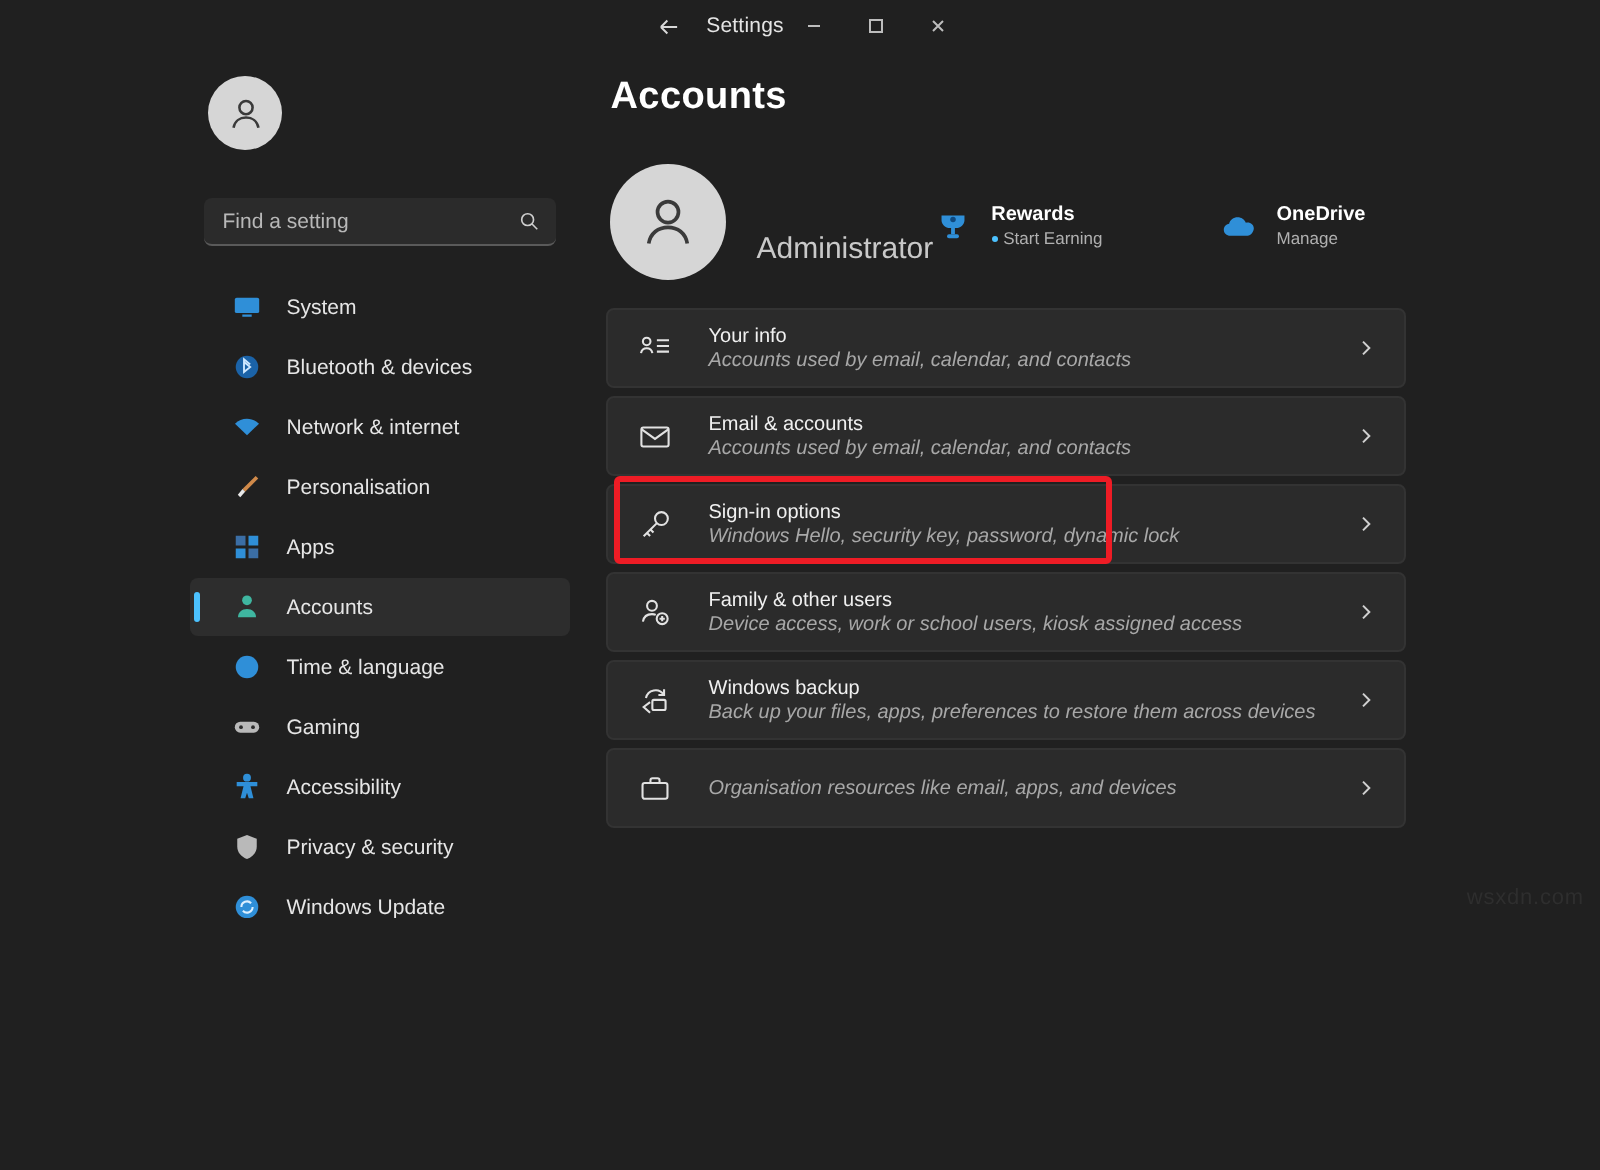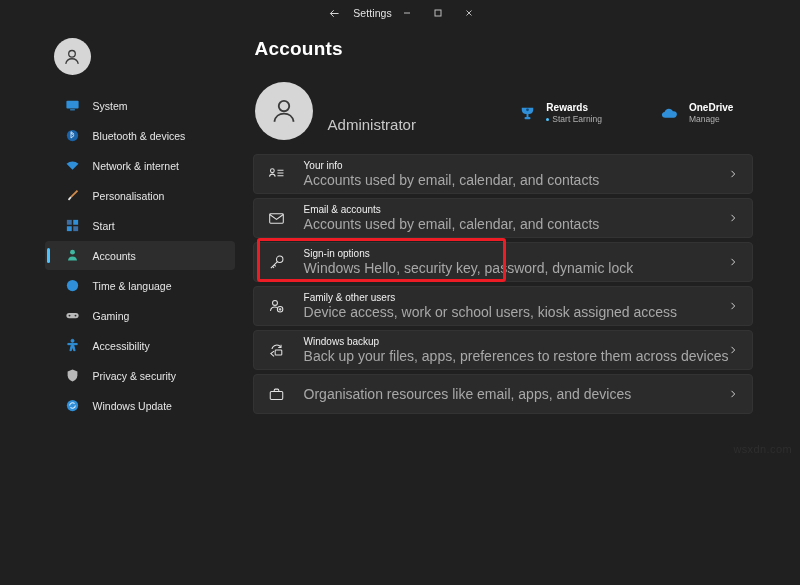--- a/index.html
+++ b/index.html
@@ -213,21 +213,21 @@
     color: #e2e2e2;
   }
   .card-ico svg { display: block; }
   .card-txt {
     margin-left: 17px;
     display: flex; flex-direction: column;
     gap: 1px;
     min-width: 0;
   }
   .card-title { font-size: 10px; color: #f0f0f0; white-space: nowrap; }
-  .card-sub { font-size: 14px; color: #a8a8a8; white-space: nowrap; }
+  .card-sub { font-size: 10px; color: #a8a8a8; white-space: nowrap; font-style: italic; }
   .card-chev {
     margin-left: auto;
     color: #d0d0d0;
     display: flex; align-items: center;
   }
   .card-chev svg { display: block; }
 
   .highlight-box {
     position: absolute;
     left: 3px;
@@ -285,20 +285,29 @@
 
       <div class="avatar-wrap">
         <div class="avatar">
           <svg width="22" height="22" viewBox="0 0 24 24" fill="none" stroke="#3a3a3a" stroke-width="1.4">
             <circle cx="12" cy="8.5" r="3.6"></circle>
             <path d="M5.2 19.5c.6-3.6 3.4-5.6 6.8-5.6s6.2 2 6.8 5.6"></path>
           </svg>
         </div>
       </div>
 
+      <div class="search-wrap">
+        <input class="search-input" type="text" placeholder="Find a setting" style="">
+        <span class="search-icon">
+          <svg width="11" height="11" viewBox="0 0 16 16" fill="none" stroke="currentColor" stroke-width="1.2">
+            <circle cx="7" cy="7" r="4.3"></circle>
+              <path d="M10.2 10.2L14 14"></path>
+          </svg>
+        </span>
+      </div>
 
       <div class="nav">
 
         <div class="nav-item">
           <span class="nav-ico">
             <svg width="15" height="15" viewBox="0 0 16 16">
                 <rect x="1.5" y="3" width="13" height="8.2" rx="1" fill="#2f8fd8"></rect>
                 <rect x="5.5" y="12" width="5" height="1.2" fill="#2f8fd8"></rect>
               </svg>
           </span>
@@ -336,21 +345,21 @@
 
         <div class="nav-item">
           <span class="nav-ico">
             <svg width="15" height="15" viewBox="0 0 16 16">
                 <rect x="2" y="2" width="5.2" height="5.2" fill="#3b6ea5"></rect>
                 <rect x="8.8" y="2" width="5.2" height="5.2" fill="#2f8fd8"></rect>
                 <rect x="2" y="8.8" width="5.2" height="5.2" fill="#2f8fd8"></rect>
                 <rect x="8.8" y="8.8" width="5.2" height="5.2" fill="#3b6ea5"></rect>
               </svg>
           </span>
-          <span class="nav-label">Start</span>
+          <span class="nav-label">Apps</span>
         </div>
 
         <div class="nav-item selected">
           <span class="nav-ico">
             <svg width="15" height="15" viewBox="0 0 16 16">
                 <circle cx="8" cy="4.4" r="2.6" fill="#3fb6a0"></circle>
                 <path d="M3.2 13.4c0-2.7 2.1-4.4 4.8-4.4s4.8 1.7 4.8 4.4z" fill="#3fb6a0"></path>
               </svg>
           </span>
           <span class="nav-label">Accounts</span>

